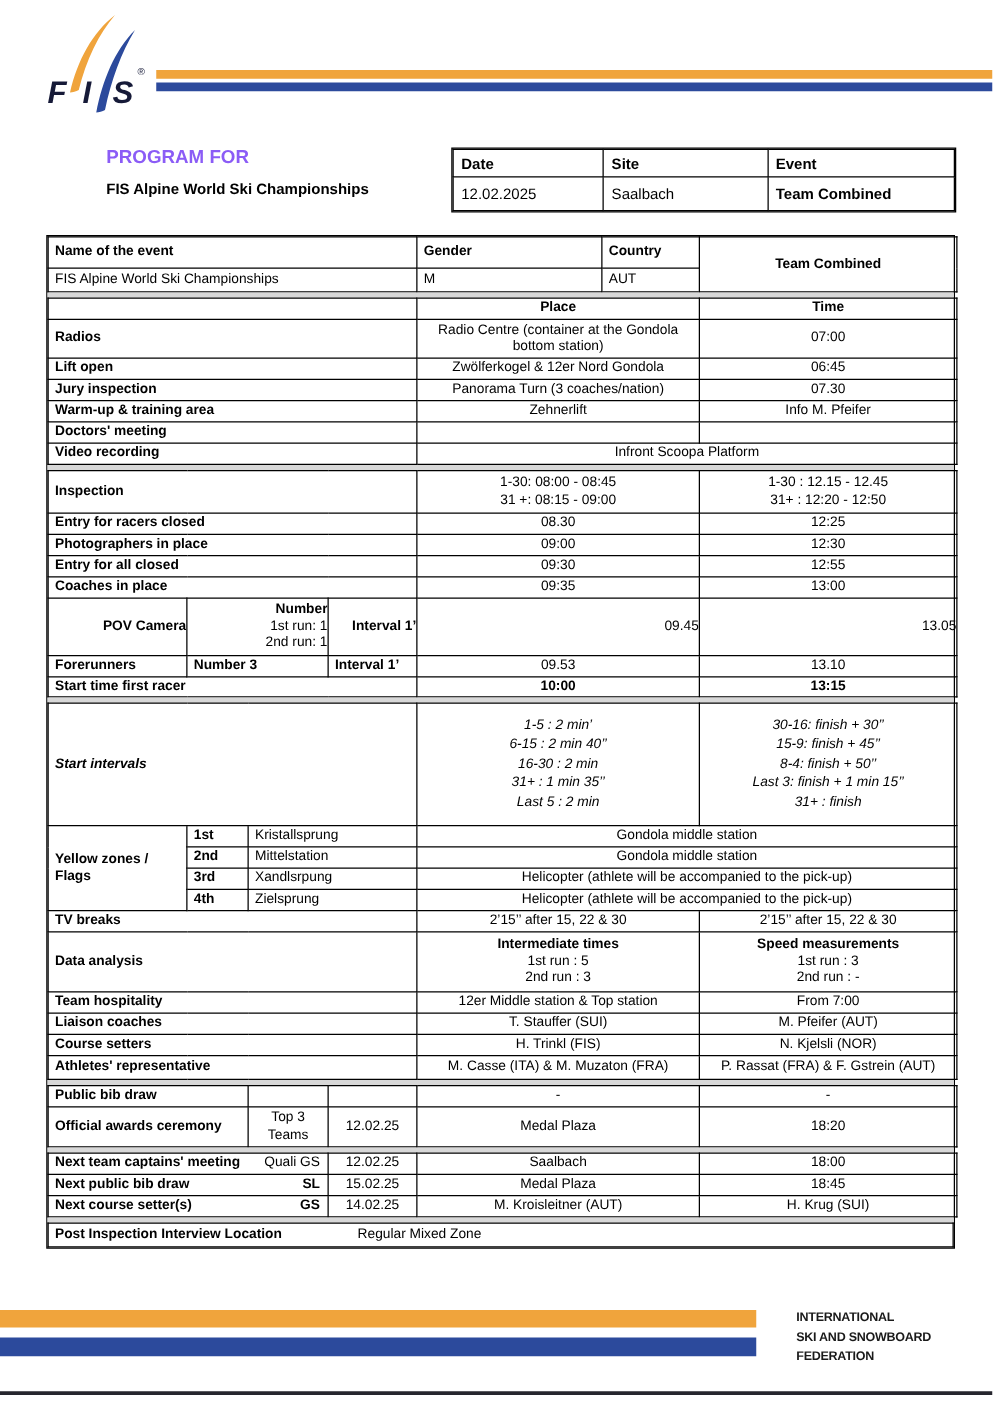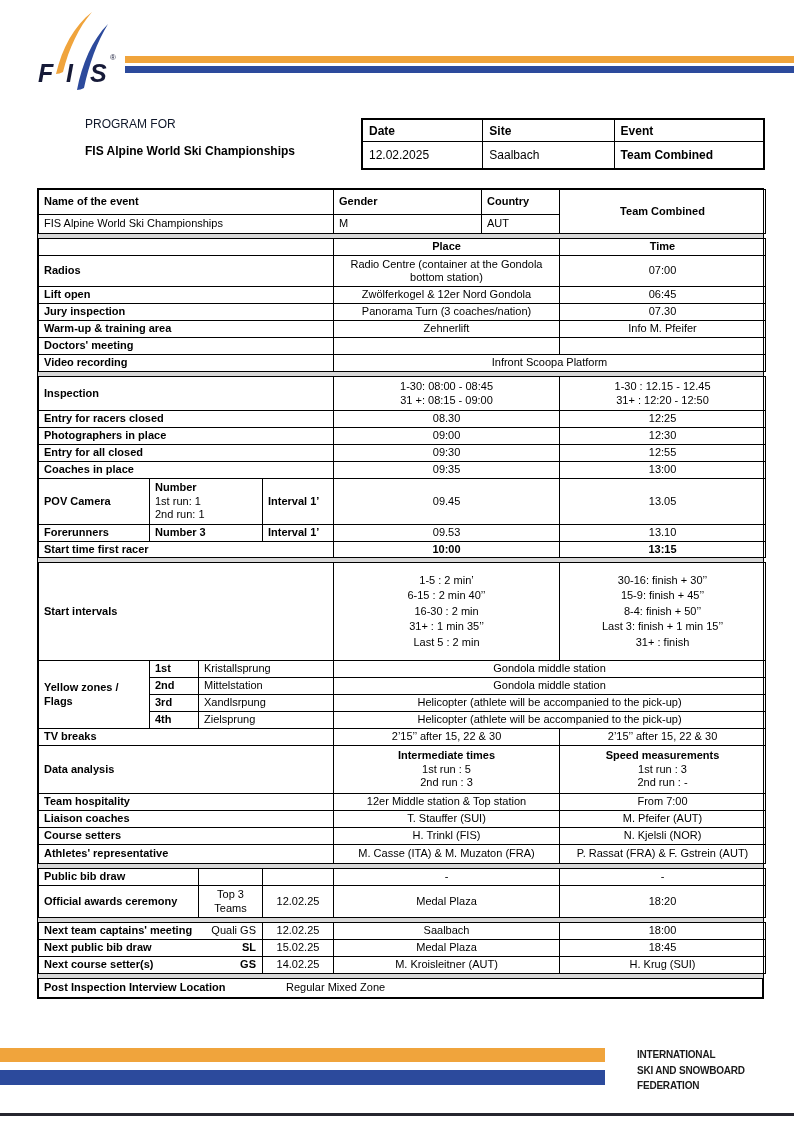--- a/index.html
+++ b/index.html
@@ -8,21 +8,21 @@
 
   
   .bar { position:absolute; }
   .top-orange { left:125px; right:0; top:56px; height:7px; background:#F0A43C; }
   .top-blue   { left:125px; right:0; top:66px; height:7px; background:#2C4A9C; }
 
   
   .logo { position:absolute; left:36px; top:10px; width:84px; height:86px; }
 
   
-  .h-program { position:absolute; left:85px; top:117px; font-size:12px; font-weight:normal; color:#0f172a; }
+  .h-program { position:absolute; left:85px; top:117px; font-size:15px; font-weight:bold; color:#8b5cf6; }
   .h-event   { position:absolute; left:85px; top:144px; font-size:12px; font-weight:bold; color:#000; }
 
   .hdr-table-wrap { position:absolute; left:361px; top:118px; width:404px; border:1px solid #000; }
   .hdr-table-wrap table { width:100%; border-collapse:collapse; table-layout:fixed; }
   .hdr-table-wrap td { border:1px solid #000; font-size:12px; padding:2px 6px; color:#000; }
   .hdr-table-wrap tr.r1 td { height:22px; font-weight:bold; }
   .hdr-table-wrap tr.r2 td { height:27px; }
 
   
   .main-wrap { position:absolute; left:37px; top:188px; width:727px; border:1px solid #000; background:#fff; }
@@ -33,23 +33,23 @@
   .b   { font-weight:bold; }
   .pre { white-space:pre-line; }
   .big { font-size:15px; line-height:17px; }
   tr.h17 td { height:17px; }
   tr.h19 td { height:19px; }
   tr.h24 td { height:16px; }
   tr.h25 td { height:25px; }
   tr.h31 td { height:31px; }
   tr.h32 td { height:32px; }
   tr.h34 td { height:34px; }
-  tr.h46 td { height:46px; }
+  tr.h46 td { height:46px;text-align:right; }
   tr.h48 td { height:48px; }
-  tr.h80 td { height:98px; line-height:15.5px; }
+  tr.h80 td { height:98px; line-height:15.5px;font-style:italic; }
   .divider { height:4px; background:#D8D8D8; }
   .flexcell { display:flex; justify-content:space-between; align-items:center; padding:0 6px 0 5px; }
   .flexcell .lead { font-weight:bold; }
   .post-lbl { display:inline-block; width:239px; font-weight:bold; }
   td.padl { padding-left:5px; }
 
   
   .f-orange { left:0; top:1048px; width:605px; height:14px; background:#F0A43C; }
   .f-blue   { left:0; top:1070px; width:605px; height:15px; background:#2C4A9C; }
   .f-org { position:absolute; left:637px; top:1047px; font-size:10px; font-weight:bold; color:#1a1a1a; line-height:15.5px; white-space:pre-line; letter-spacing:-0.2px; }

